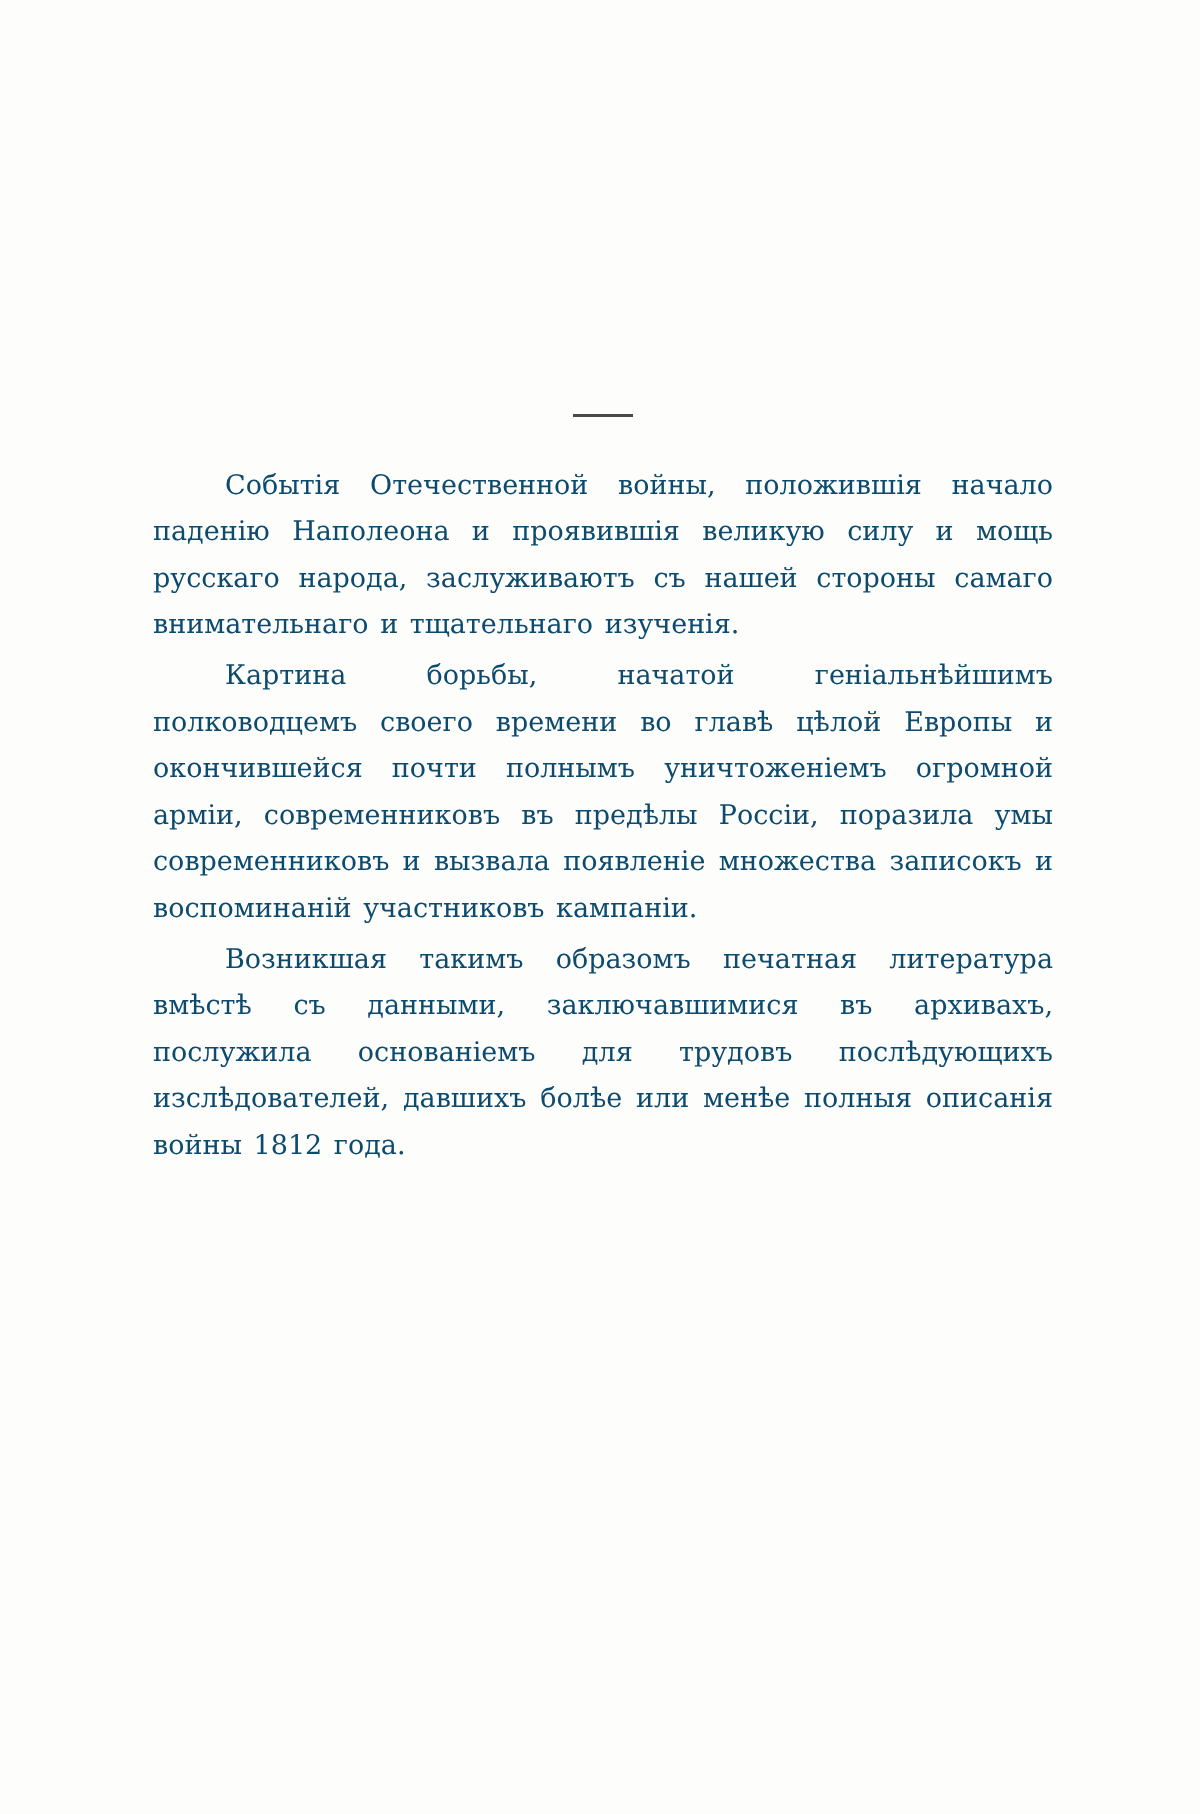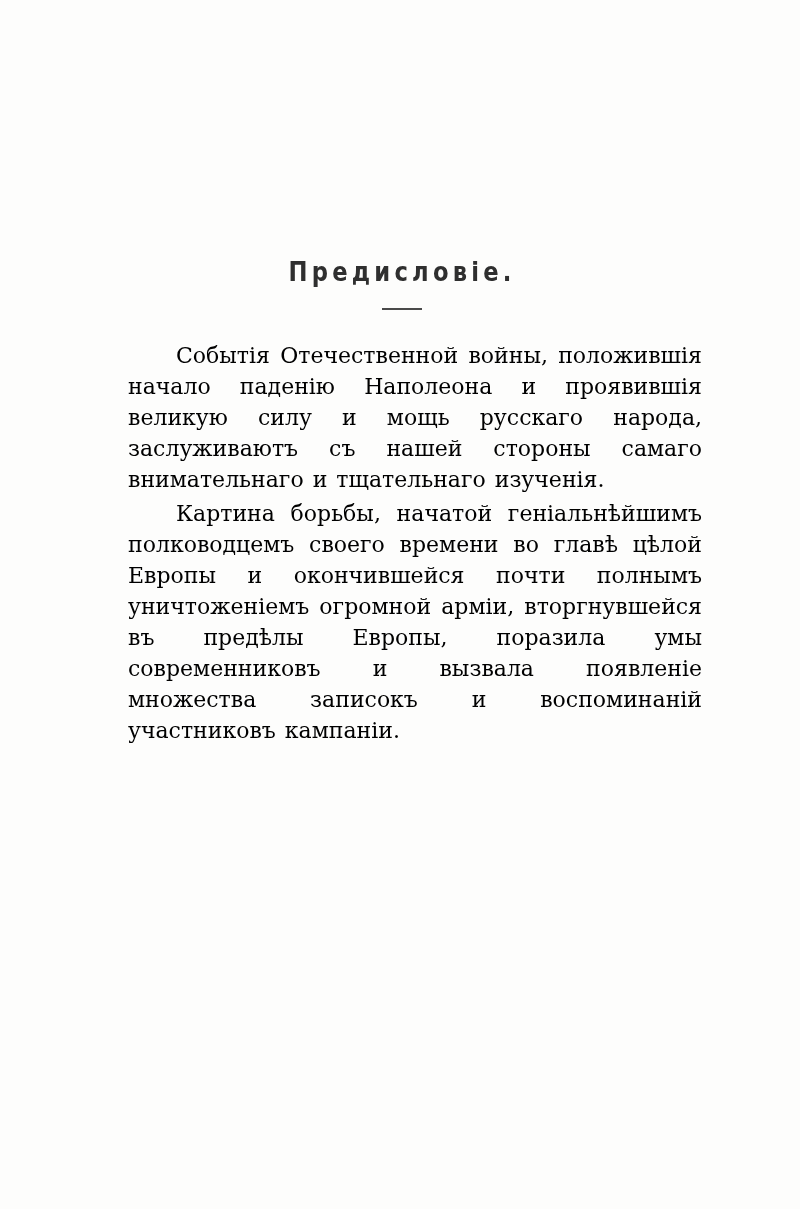--- a/index.html
+++ b/index.html
@@ -34,39 +34,36 @@
       letter-spacing: 5px;
     }
     .divider {
       width: 40px;
       height: 0;
       border-top: 2px solid #4a4a4a;
       margin: 20px auto 30px auto;
     }
     .content {
       font-family: "DejaVu Serif", serif;
-      font-size: 22px;
+      font-size: 18px;
       line-height: 31px;
       text-align: justify;
-      color: #000000;
-      margin-left: 26px;
+      color: #0c4a6e;
     }
     .content p {
       margin: 0 0 3px 0;
       text-indent: 48px;
       word-spacing: 2px;
     }
   </style>
 </head>
 <body>
 
 <div class="page">
-  <h1 class="title">
-    <span class="title-inner">Предисловіе.</span>
-  </h1>
 
   <div class="divider"></div>
 
   <div class="content">
     <p>Событія Отечественной войны, положившія начало паденію Наполеона и проявившія великую силу и мощь русскаго народа, заслуживаютъ съ нашей стороны самаго внимательнаго и тщательнаго изученія.</p>
-    <p>Картина борьбы, начатой геніальнѣйшимъ полководцемъ своего времени во главѣ цѣлой Европы и окончившейся почти полнымъ уничтоженіемъ огромной арміи, вторгнувшейся въ предѣлы Европы, поразила умы современниковъ и вызвала появленіе множества записокъ и воспоминаній участниковъ кампаніи.</p>
+    <p>Картина борьбы, начатой геніальнѣйшимъ полководцемъ своего времени во главѣ цѣлой Европы и окончившейся почти полнымъ уничтоженіемъ огромной арміи, современниковъ въ предѣлы Россіи, поразила умы современниковъ и вызвала появленіе множества записокъ и воспоминаній участниковъ кампаніи.</p>
+    <p>Возникшая такимъ образомъ печатная литература вмѣстѣ съ данными, заключавшимися въ архивахъ, послужила основаніемъ для трудовъ послѣдующихъ изслѣдователей, давшихъ болѣе или менѣе полныя описанія войны 1812 года.</p>
   </div>
 </div>
 
 </body></html>

